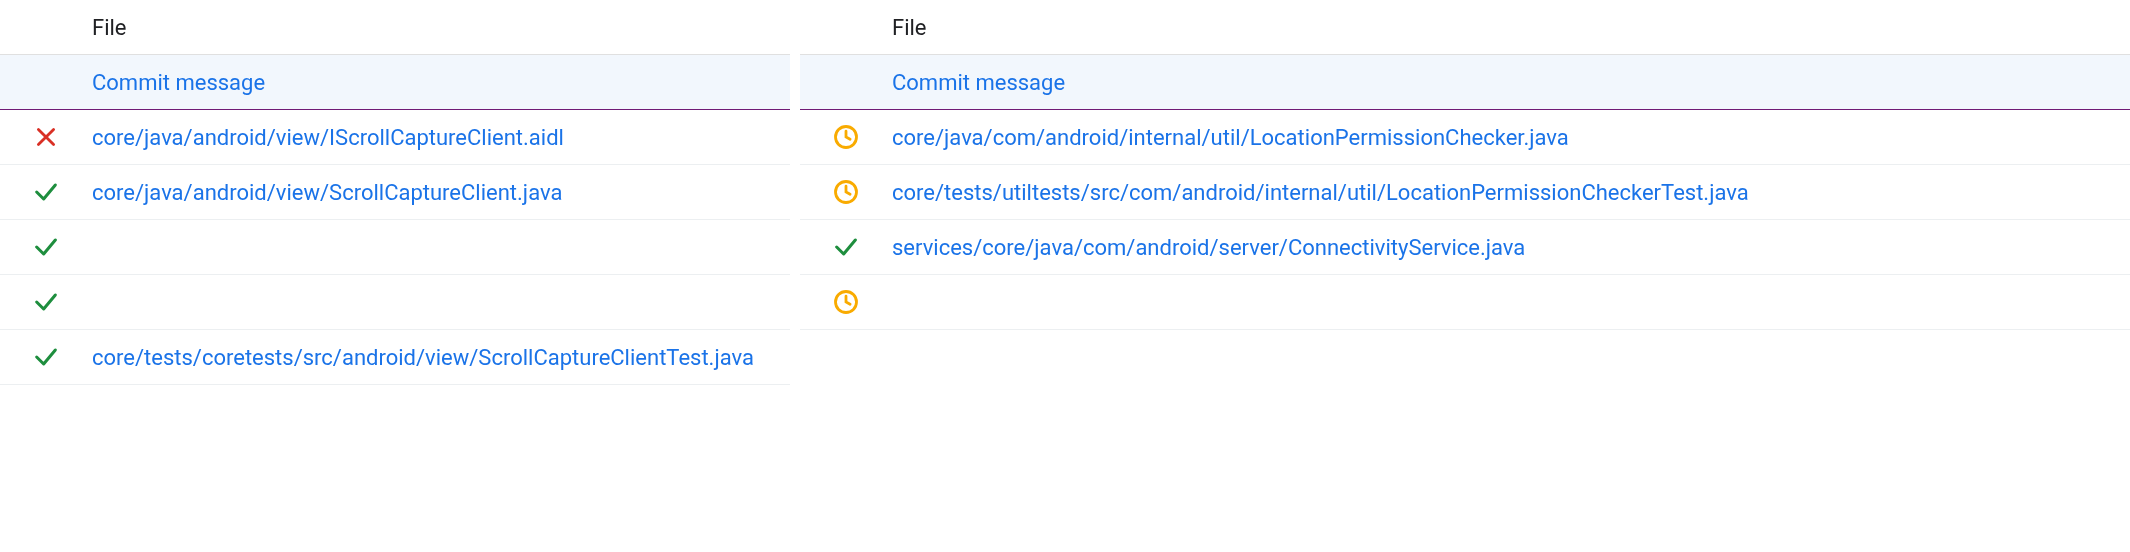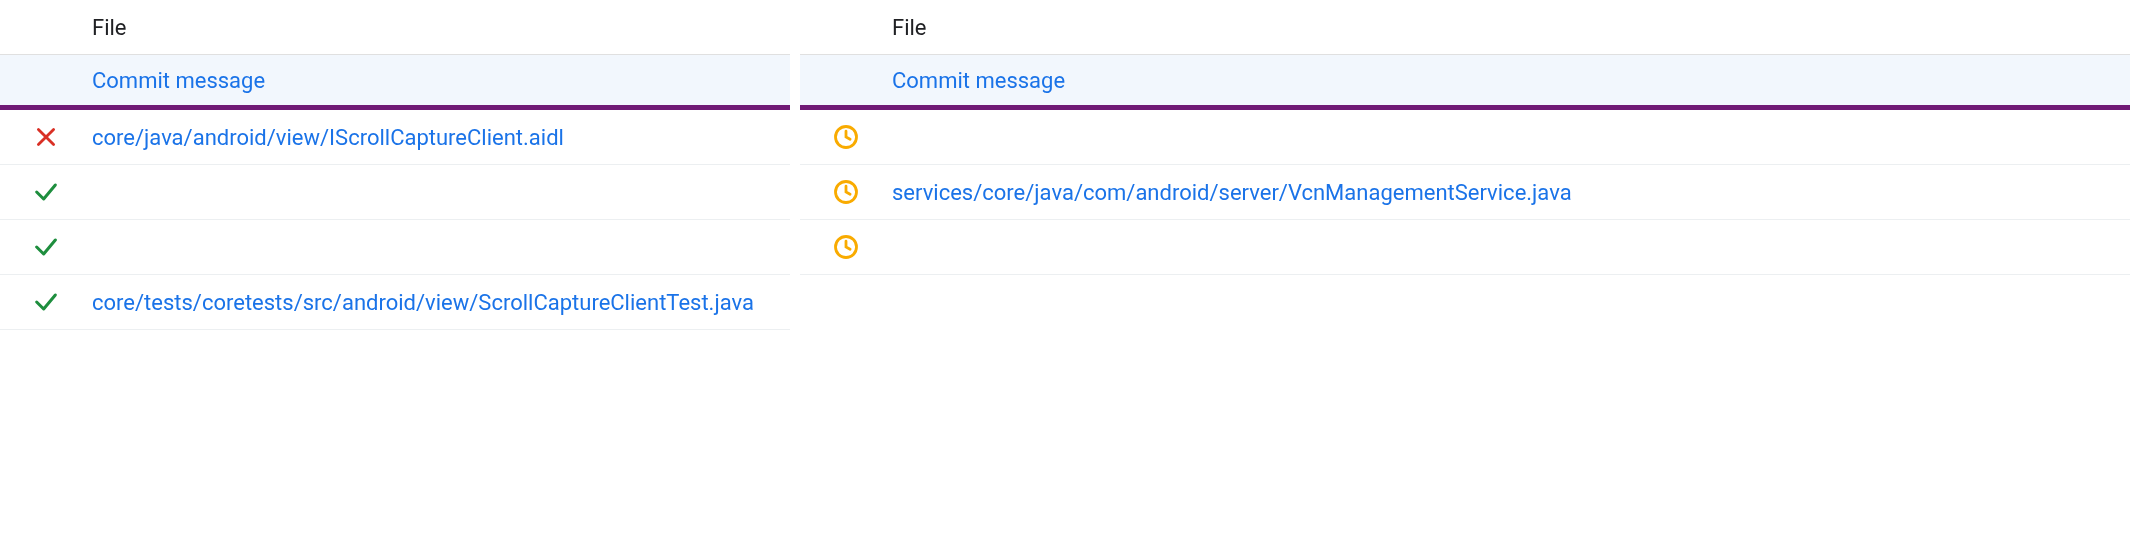--- a/index.html
+++ b/index.html
@@ -26,21 +26,21 @@
     align-items: center;
     height: 55px;
     border-bottom: 1px solid #e0e0e0;
     padding-right: 6px;
     white-space: nowrap;
     overflow: hidden;
   }
   .row.header-row { border-bottom: 1px solid #e0e0e0; }
   .row.commit-row {
     background: #f2f7fd;
-    border-bottom: 5px solid #701a75;
+    border-bottom: 1px solid #701a75;
   }
   .row.file-row { border-bottom: 1px solid #eceff1; align-items: center; }
   .status-cell {
     width: 92px;
     flex-shrink: 0;
     display: flex;
     align-items: center;
     justify-content: center;
   }
   .label-cell {
@@ -75,20 +75,28 @@
 
   <div class="row file-row">
     <div class="status-cell">
       <svg class="icon" width="26" height="26" viewBox="0 0 24 24">
           <path d="M5 5 L19 19 M19 5 L5 19" stroke="#d93025" stroke-width="2.6" stroke-linecap="round" fill="none"></path>
         </svg>
     </div>
     <div class="label-cell link">core/java/android/view/IScrollCaptureClient.aidl</div>
   </div>
 
+  <div class="row file-row">
+    <div class="status-cell">
+      <svg class="icon" width="28" height="28" viewBox="0 0 24 24">
+          <path d="M4 12 L10 18 L20 6" stroke="#1e8e3e" stroke-width="2.6" stroke-linecap="round" stroke-linejoin="round" fill="none"></path>
+        </svg>
+    </div>
+    <div class="label-cell link">core/java/android/view/ScrollCaptureClient.java</div>
+  </div>
 
   <div class="row file-row">
     <div class="status-cell">
       <svg class="icon" width="28" height="28" viewBox="0 0 24 24">
           <path d="M4 12 L10 18 L20 6" stroke="#1e8e3e" stroke-width="2.6" stroke-linecap="round" stroke-linejoin="round" fill="none"></path>
         </svg>
     </div>
   </div>
 
   <div class="row file-row">
@@ -117,40 +125,49 @@
   <div class="row header-row">
     <div class="status-cell"></div>
     <div class="label-cell header">File</div>
   </div>
 
   <div class="row commit-row">
     <div class="status-cell"></div>
     <div class="label-cell link">Commit message</div>
   </div>
 
+  <div class="row file-row">
+    <div class="status-cell">
+      <svg class="icon" width="28" height="28" viewBox="0 0 24 24">
+          <circle cx="12" cy="12" r="9" stroke="#f9ab00" stroke-width="2.4" fill="none"></circle>
+          <path d="M12 7 V12 L15.5 14" stroke="#f9ab00" stroke-width="2.4" stroke-linecap="round" fill="none"></path>
+        </svg>
+    </div>
+    <div class="label-cell link">core/java/com/android/internal/util/LocationPermissionChecker.java</div>
+  </div>
 
   <div class="row file-row">
     <div class="status-cell">
       <svg class="icon" width="28" height="28" viewBox="0 0 24 24">
           <circle cx="12" cy="12" r="9" stroke="#f9ab00" stroke-width="2.4" fill="none"></circle>
           <path d="M12 7 V12 L15.5 14" stroke="#f9ab00" stroke-width="2.4" stroke-linecap="round" fill="none"></path>
         </svg>
     </div>
+    <div class="label-cell link">core/tests/utiltests/src/com/android/internal/util/LocationPermissionCheckerTest.java</div>
   </div>
-
 
   <div class="row file-row">
     <div class="status-cell">
       <svg class="icon" width="28" height="28" viewBox="0 0 24 24">
-          <circle cx="12" cy="12" r="9" stroke="#f9ab00" stroke-width="2.4" fill="none"></circle>
-          <path d="M12 7 V12 L15.5 14" stroke="#f9ab00" stroke-width="2.4" stroke-linecap="round" fill="none"></path>
+          <path d="M4 12 L10 18 L20 6" stroke="#1e8e3e" stroke-width="2.6" stroke-linecap="round" stroke-linejoin="round" fill="none"></path>
         </svg>
     </div>
-    <div class="label-cell link">services/core/java/com/android/server/VcnManagementService.java</div>
+    <div class="label-cell link">services/core/java/com/android/server/ConnectivityService.java</div>
   </div>
+
 
   <div class="row file-row">
     <div class="status-cell">
       <svg class="icon" width="28" height="28" viewBox="0 0 24 24">
           <circle cx="12" cy="12" r="9" stroke="#f9ab00" stroke-width="2.4" fill="none"></circle>
           <path d="M12 7 V12 L15.5 14" stroke="#f9ab00" stroke-width="2.4" stroke-linecap="round" fill="none"></path>
         </svg>
     </div>
   </div>
 

